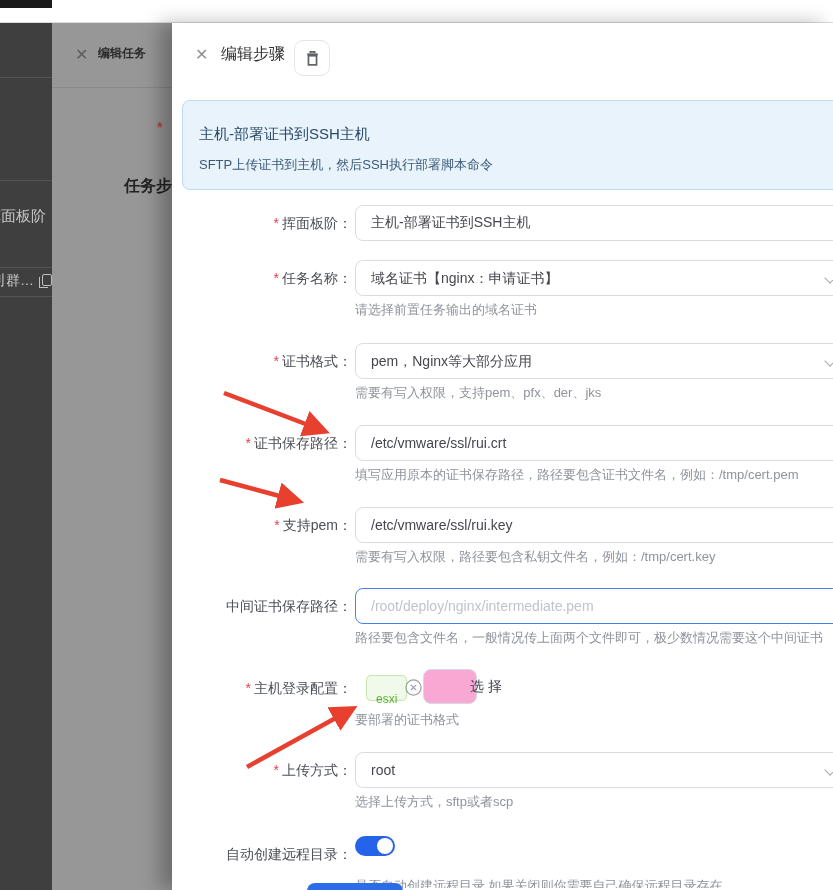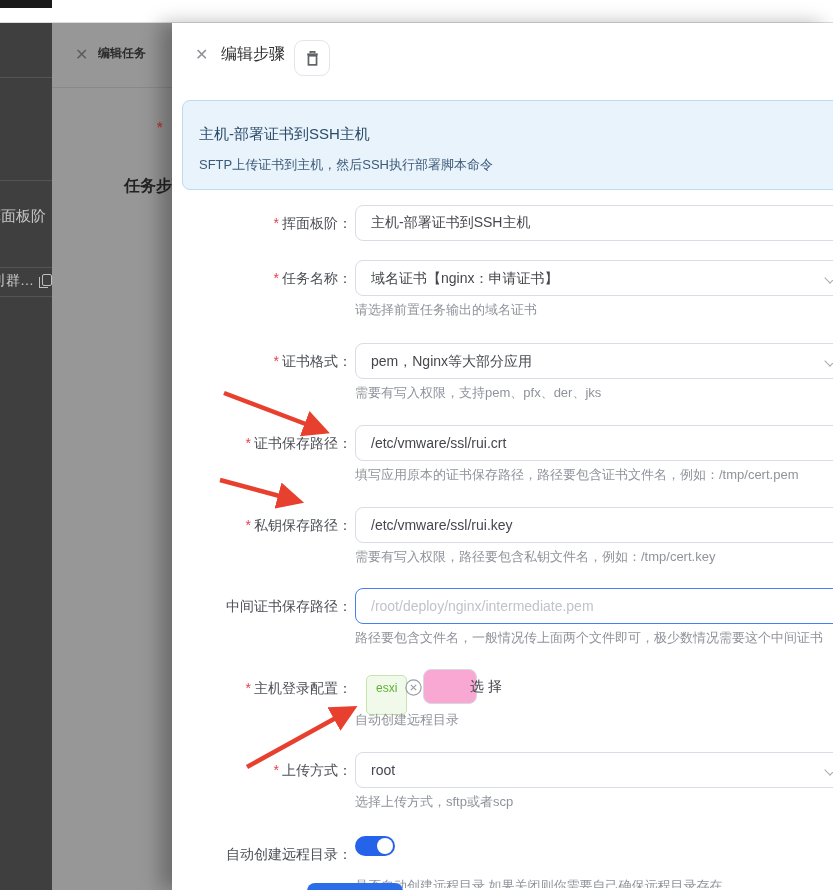--- a/index.html
+++ b/index.html
@@ -38,21 +38,21 @@
   .star{color:#e5434f;margin-right:3px;}
   .fctrl{position:absolute;left:183px;top:0;width:493px;height:36px;}
   .finput,.fselect{position:absolute;left:0;top:0;width:493px;height:36px;border:1px solid #d8dce4;border-radius:8px;background:#fff;font-size:14px;color:#45474d;padding:0 30px 0 15px;line-height:34px;outline:none;}
   .finput.focused{border-color:#4680f0;}
   .finput::placeholder{color:#bfc3cb;}
   .fselect{cursor:pointer;}
   .chevron{position:absolute;right:13px;top:13px;width:8px;height:8px;border-right:1.6px solid #a8abb2;border-bottom:1.6px solid #a8abb2;transform:rotate(45deg);}
   .fhelp{position:absolute;left:183px;top:41px;font-size:13px;color:#8f939b;white-space:nowrap;}
   .fhelp.clipped{height:11px;overflow:hidden;}
 
-  .tag{position:absolute;left:194px;top:5px;height:40px;line-height:24px;padding:0 9px;background:#f1f9ea;border:1px solid #c4e6ae;border-radius:5px;color:#5eb135;font-size:12px;cursor:default;}
+  .tag{position:absolute;left:194px;top:5px;height:26px;line-height:24px;padding:11px 9px;background:#f1f9ea;border:1px solid #c4e6ae;border-radius:5px;color:#5eb135;font-size:12px;cursor:default;}
   .tag-close{position:absolute;left:233px;top:9px;width:17px;height:17px;cursor:pointer;}
   .choose-btn{position:absolute;left:251px;top:-1px;width:50px;height:35px;border:1px solid #d6dae0;border-radius:8px;background:#f9a8d4;font-size:14px;color:#3f434a;cursor:pointer;white-space:nowrap;padding-left:46px;}
 
   .switch{position:absolute;left:183px;top:0;width:40px;height:20px;border-radius:10px;background:#2563eb;cursor:pointer;}
   .switch .knob{position:absolute;right:2px;top:2px;width:16px;height:16px;border-radius:50%;background:#fff;}
 
   .submit-sliver{position:absolute;left:135px;top:860px;width:96px;height:36px;border-radius:8px;background:#2b6de8;border:none;cursor:pointer;}
 
   .arrows{position:absolute;left:0;top:0;width:833px;height:890px;pointer-events:none;z-index:50;}
 </style>
@@ -125,21 +125,21 @@
 
     <div class="frow" style="top:402px">
       <div class="flabel"><span class="star">*</span><span>证书保存路径：</span></div>
       <div class="fctrl">
           <input class="finput" value="/etc/vmware/ssl/rui.crt" style="">
         </div>
       <div class="fhelp">填写应用原本的证书保存路径，路径要包含证书文件名，例如：/tmp/cert.pem</div>
     </div>
 
     <div class="frow" style="top:484px">
-      <div class="flabel"><span class="star">*</span><span>私钥保存路径：</span></div>
+      <div class="flabel"><span class="star">*</span><span>支持pem：</span></div>
       <div class="fctrl">
           <input class="finput" value="/etc/vmware/ssl/rui.key" style="">
         </div>
       <div class="fhelp">需要有写入权限，路径要包含私钥文件名，例如：/tmp/cert.key</div>
     </div>
 
     <div class="frow" style="top:565px">
       <div class="flabel"><span>中间证书保存路径：</span></div>
       <div class="fctrl">
           <input class="finput focused" placeholder="/root/deploy/nginx/intermediate.pem" style="">
@@ -150,21 +150,21 @@
     <div class="frow" style="top:647px">
       <div class="flabel"><span class="star">*</span><span>主机登录配置：</span></div>
       <span class="tag">esxi</span>
       <span class="tag-close">
         <svg width="17" height="17" viewBox="0 0 17 17">
             <circle cx="8.5" cy="8.5" r="7.6" fill="none" stroke="#9a9ea6" stroke-width="1.2"></circle>
             <path d="M5.8 5.8 L11.2 11.2 M11.2 5.8 L5.8 11.2" stroke="#9a9ea6" stroke-width="1.2"></path>
           </svg>
       </span>
       <button class="choose-btn">选 择</button>
-      <div class="fhelp">自动创建远程目录</div>
+      <div class="fhelp">要部署的证书格式</div>
     </div>
 
     <div class="frow" style="top:729px">
       <div class="flabel"><span class="star">*</span><span>上传方式：</span></div>
       <div class="fctrl">
         <div class="fselect"><span>root</span><span class="chevron"></span></div>
       </div>
       <div class="fhelp">选择上传方式，sftp或者scp</div>
     </div>
 

